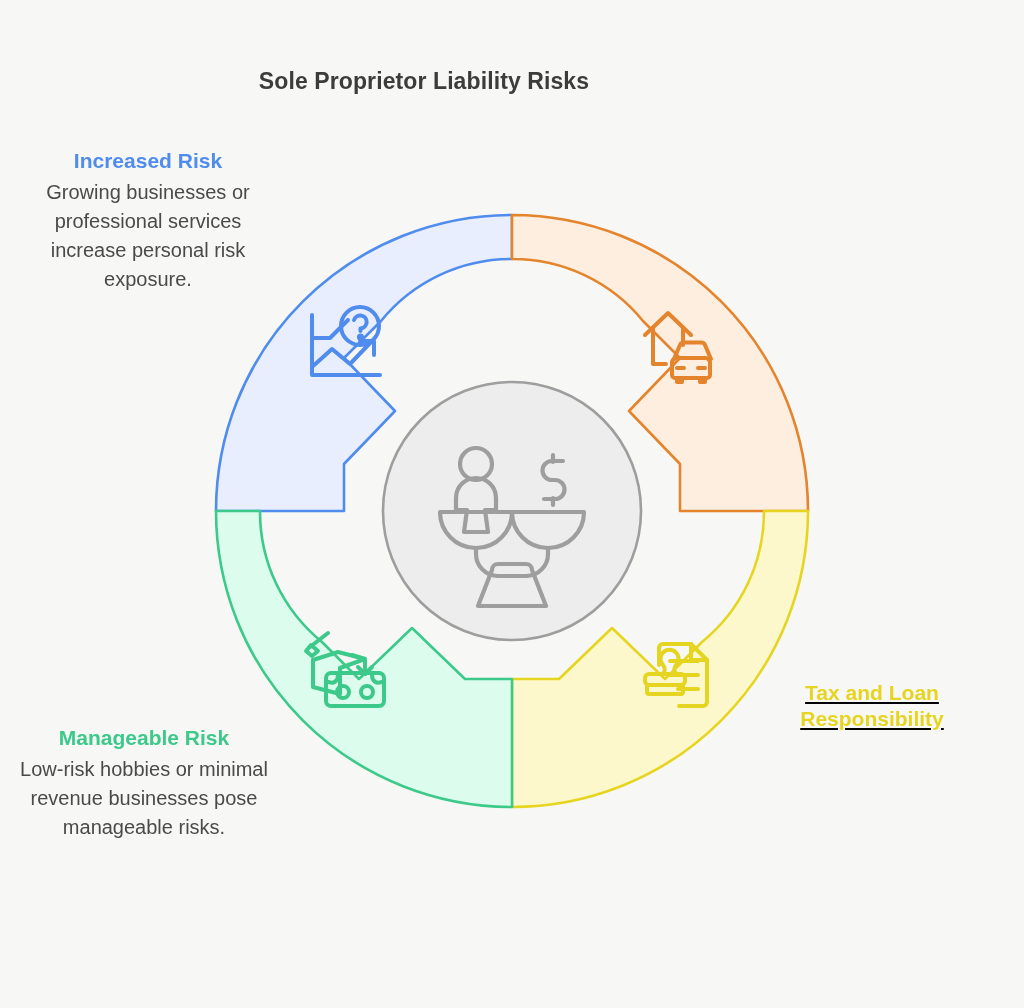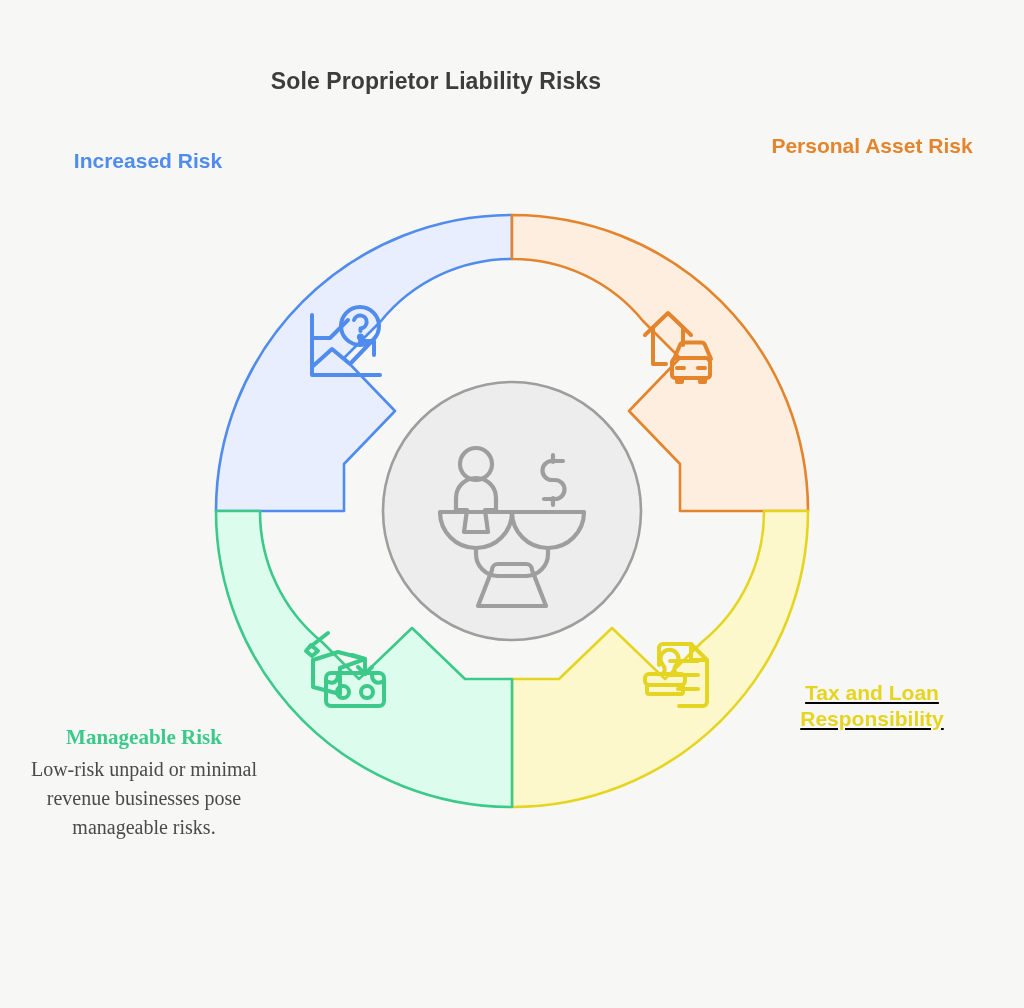--- a/index.html
+++ b/index.html
@@ -19,42 +19,41 @@
   #page-title {
     position: absolute;
     top: 68px;
     left: 0;
     width: 848px;
     text-align: center;
     font-size: 23px;
     font-weight: bold;
     color: #3c3c3c;
     letter-spacing: 0.1px;
-    margin-left: 12px;
   }
   .panel {
     position: absolute;
     width: 248px;
     text-align: center;
   }
   .panel-heading {
     font-size: 21px;
     font-weight: bold;
     line-height: 1.22;
     margin: 0 0 4px 0;
   }
   .panel-body {
     font-size: 20px;
     line-height: 1.45;
     color: #4a4a4a;
     margin: 0;
   }
   #panel-increased-risk { left: 24px;  top: 148px; }
   #panel-personal-asset { left: 748px; top: 133px; }
-  #panel-manageable    { left: 20px;  top: 725px; font-family: Liberation Serif, serif; }
+  #panel-manageable    { left: 20px;  top: 725px; }
   #panel-tax-loan      { left: 748px; top: 680px; text-decoration: underline; }
 
   #wheel {
     position: absolute;
     left: 0;
     top: 0;
     width: 1024px;
     height: 1008px;
   }
 </style>
@@ -177,26 +176,26 @@
       <path d="M 476 548 v 6 a 22 22 0 0 0 22 22 h 28"></path>
       <path d="M 548 548 v 6 a 22 22 0 0 1 -22 22 h -28"></path>
 
       <path d="M 492 570 a 6 6 0 0 1 6 -6 h 28 a 6 6 0 0 1 6 6 l 14 36 h -68 z"></path>
     </g>
   </g>
 </svg>
 
 <div class="panel" id="panel-increased-risk">
   <div class="panel-heading" style="color:#4f8cee">Increased Risk</div>
+  <div class="panel-body">Growing businesses or professional services increase personal risk exposure.</div>
 </div>
 
 <div class="panel" id="panel-personal-asset">
-  <div class="panel-heading" style="color:#e4842c">Personal Asset Risk</div>
 </div>
 
 <div class="panel" id="panel-manageable">
   <div class="panel-heading" style="color:#3cc98a">Manageable Risk</div>
-  <div class="panel-body">Low-risk unpaid or minimal revenue businesses pose manageable risks.</div>
+  <div class="panel-body">Low-risk hobbies or minimal revenue businesses pose manageable risks.</div>
 </div>
 
 <div class="panel" id="panel-tax-loan">
   <div class="panel-heading" style="color:#e6d520">Tax and Loan Responsibility</div>
 </div>
 
 </body></html>

